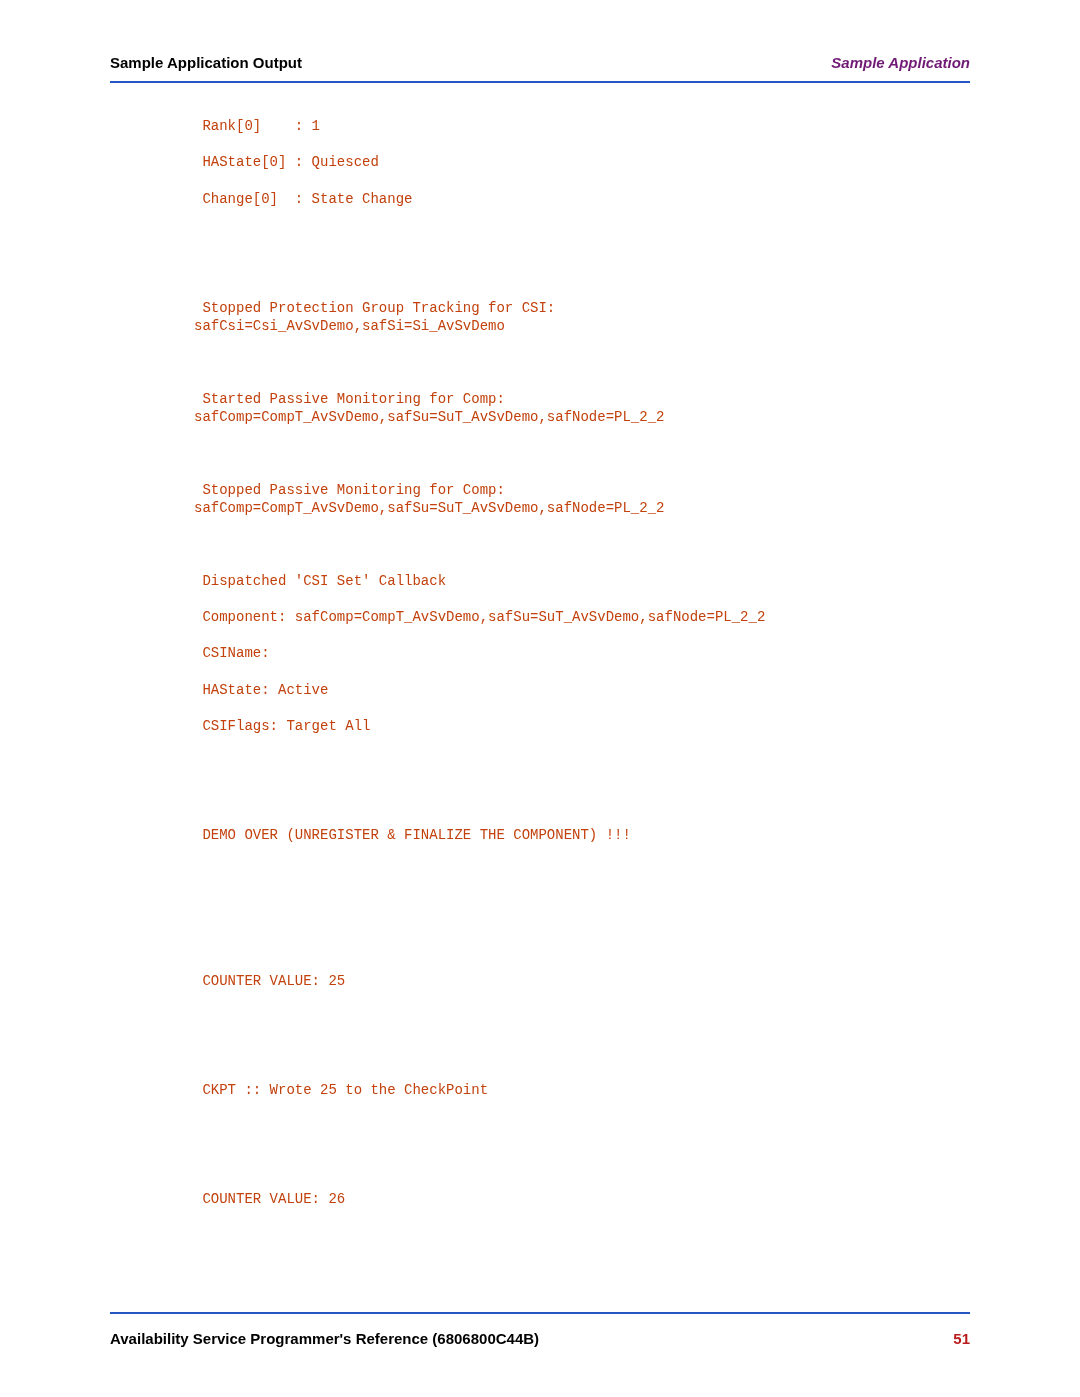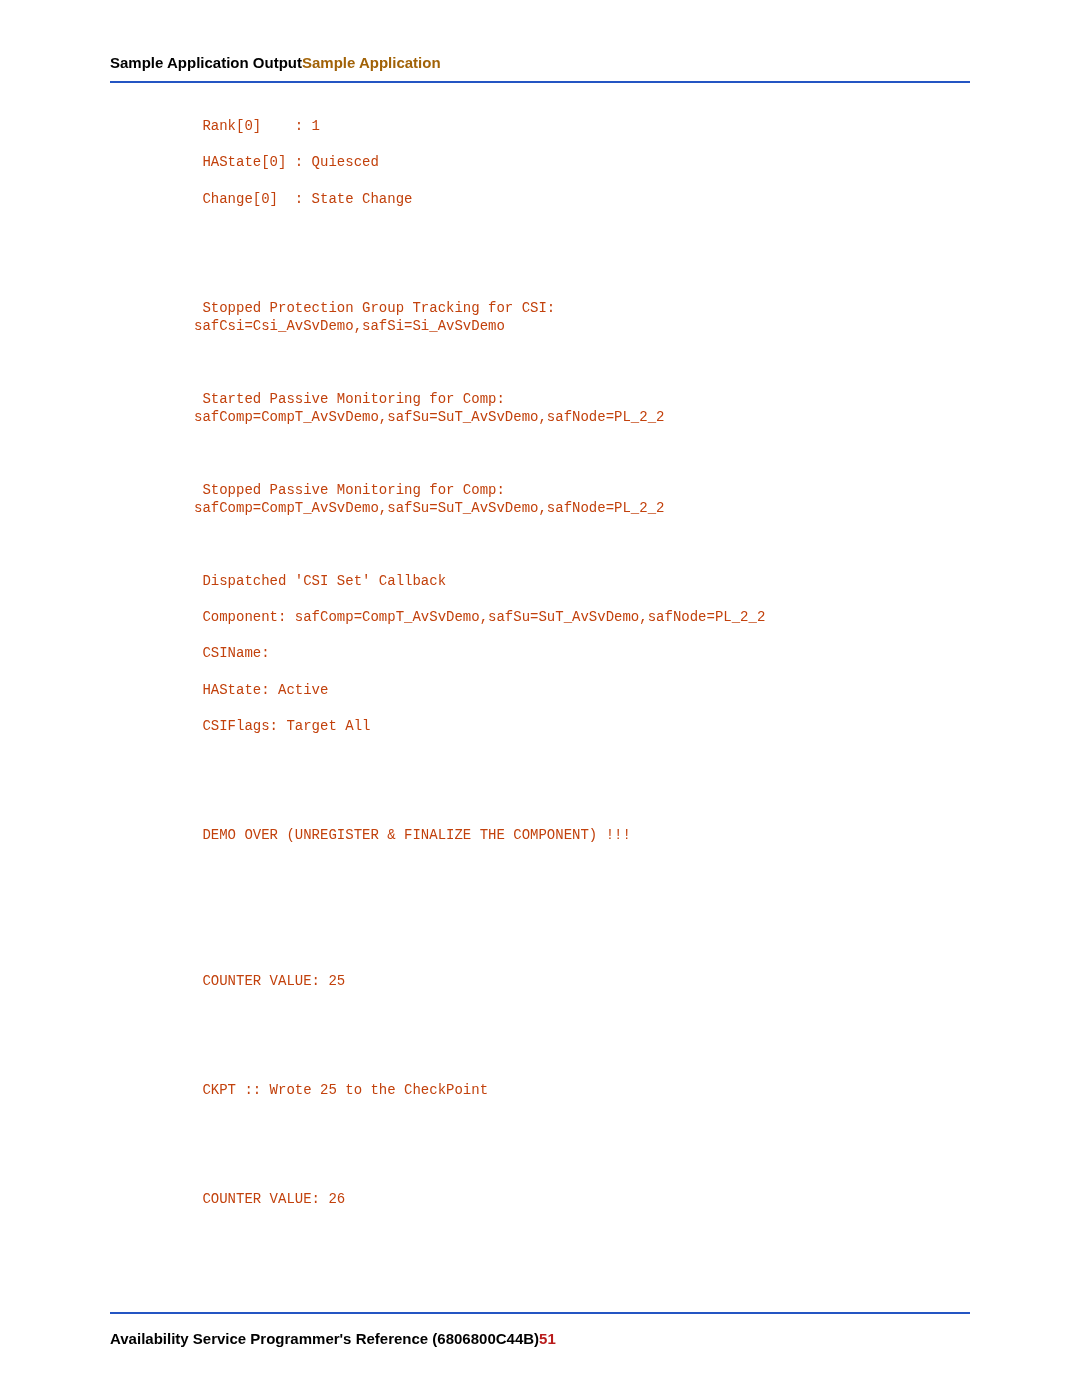--- a/index.html
+++ b/index.html
@@ -10,52 +10,54 @@
     body {
       width: 1080px;
       height: 1397px;
       background: #fff;
       font-family: Arial, Helvetica, sans-serif;
       padding: 54px 110px 40px 110px;
       position: relative;
     }
     .header {
       display: flex;
+      justify-content: space-between;
       align-items: baseline;
       padding-bottom: 10px;
       border-bottom: 2px solid #2455c3;
     }
     .header-left {
       font-weight: bold;
       font-size: 15px;
       color: #000;
     }
     .header-right {
       font-weight: bold;
       font-size: 15px;
-      color: #a16207;
+      color: #701a75;
+      font-style: italic;
     }
     .content {
       margin-top: 34px;
       margin-left: 84px;
       font-family: "Courier New", Courier, monospace;
       font-size: 14px;
       line-height: 1.3;
       color: #c2410c;
       white-space: pre;
     }
     .footer {
       position: absolute;
       bottom: 50px;
       left: 110px;
       right: 110px;
       border-top: 2px solid #2455c3;
       padding-top: 16px;
       display: flex;
-      justify-content: flex-start;
+      justify-content: space-between;
       align-items: baseline;
     }
     .footer-left {
       font-weight: bold;
       font-size: 15px;
       color: #000;
     }
     .footer-right {
       font-weight: bold;
       font-size: 15px;

